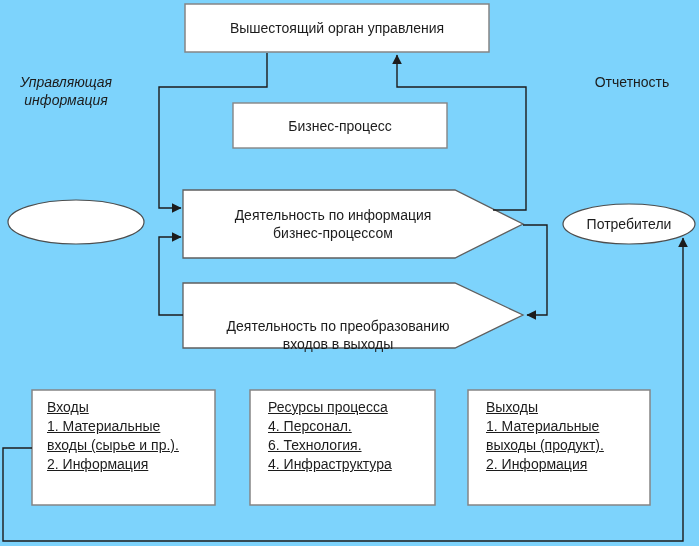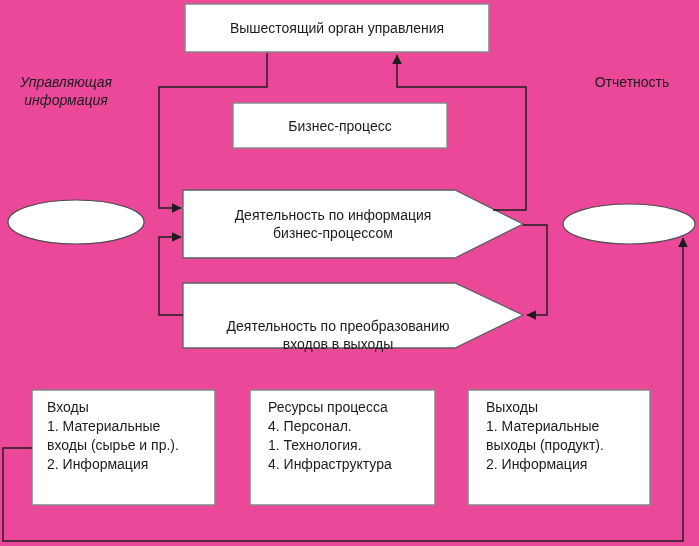--- a/index.html
+++ b/index.html
@@ -1,24 +1,24 @@
 <!DOCTYPE html>
 <html><head>
 <meta charset="utf-8">
 <style>
   html,body{margin:0;padding:0;background:#ffffff;}
   #stage{
-    position:relative;width:699px;height:546px;background:#ec4899;
+    position:relative;width:699px;height:546px;background:#7dd3fc;
     font-family:"Liberation Sans","DejaVu Sans",sans-serif;
     color:#1c1c1c;overflow:hidden;
   }
   #diagram-svg{position:absolute;left:0;top:0;}
   .txt{position:absolute;font-size:14px;line-height:18px;}
   .center{display:flex;flex-direction:column;align-items:center;justify-content:center;text-align:center;}
-  .listblock{line-height:19px;white-space:nowrap;}
+  .listblock{line-height:19px;white-space:nowrap;text-decoration:underline;}
   .listblock div{height:19px;}
 </style>
 </head>
 <body>
 
 <div id="stage">
 
   <svg id="diagram-svg" width="699" height="546" viewBox="0 0 699 546">
     <defs>
       <marker id="arr" viewBox="0 0 8 8" refX="7.5" refY="4" markerWidth="7" markerHeight="7" orient="auto-start-reverse">
@@ -57,39 +57,40 @@
     <span>Деятельность по информация</span>
     <span>бизнес-процессом</span>
   </div>
 
   <div class="txt center" style="left:183px;top:292px;width:310px;height:48px;margin-top:19px;">
     <span>Деятельность по преобразованию</span>
     <span>входов в выходы</span>
   </div>
 
 
+  <div class="txt center" style="left:563px;top:204px;width:132px;height:40px;">Потребители</div>
 
   <div class="txt center" style="left:0;top:72px;width:132px;height:38px;font-style:italic;">
     <span>Управляющая</span>
     <span>информация</span>
   </div>
 
   <div class="txt center" style="left:567px;top:72px;width:130px;height:20px;">Отчетность</div>
 
   <div class="txt listblock" style="left:47px;top:398px;">
     <div>Входы</div>
     <div>1. Материальные</div>
     <div>входы (сырье и пр.).</div>
     <div>2. Информация</div>
   </div>
 
   <div class="txt listblock" style="left:268px;top:398px;">
     <div>Ресурсы процесса</div>
     <div>4. Персонал.</div>
-    <div>1. Технология.</div>
+    <div>6. Технология.</div>
     <div>4. Инфраструктура</div>
   </div>
 
   <div class="txt listblock" style="left:486px;top:398px;">
     <div>Выходы</div>
     <div>1. Материальные</div>
     <div>выходы (продукт).</div>
     <div>2. Информация</div>
   </div>
 

